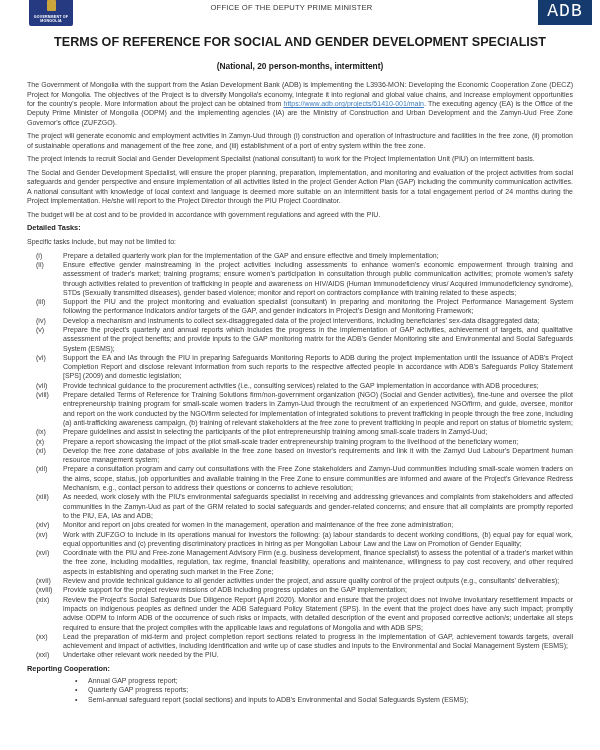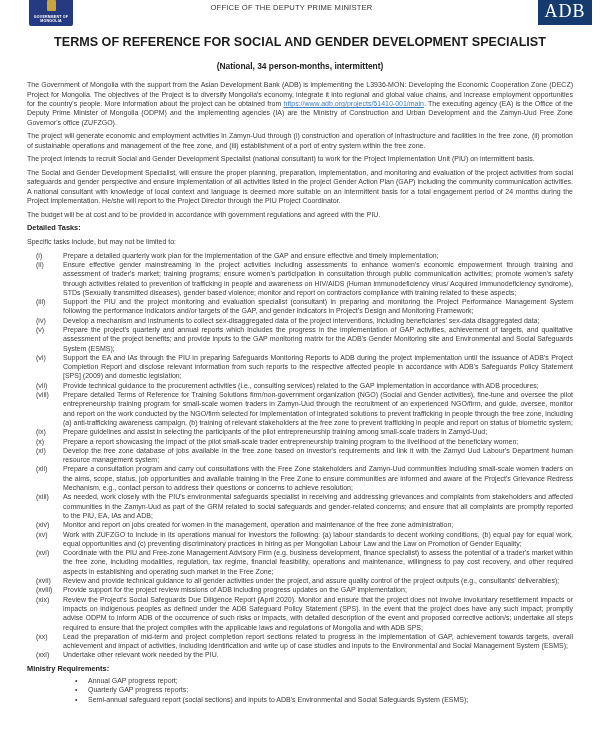--- a/index.html
+++ b/index.html
@@ -18,21 +18,21 @@
     position:absolute;left:29px;top:-3px;width:44px;height:29px;
     background:#253a80;border-radius:2px;text-align:center;overflow:hidden;
   }
   .gov-emblem{display:inline-block;width:9px;height:11px;background:#c9a43a;margin-top:2px;border-radius:1px;}
   .gov-text{font-size:3.6px;line-height:4.4px;color:#fff;font-weight:bold;letter-spacing:.2px;}
   .adb-logo{
     position:absolute;right:8px;top:-2px;width:54px;height:27px;
     background:#143a6e;display:flex;align-items:center;justify-content:center;
   }
   .adb-text{
-    font-family:Liberation Serif, serif;color:#fff;font-size:18px;
+    font-family:Liberation Mono, monospace;color:#fff;font-size:18px;
     letter-spacing:1px;line-height:1;transform:translateY(-1px);
   }
   
   .doc-title{text-align:center;font-weight:bold;font-size:12.6px;color:#1c1c1c;margin:7px 20px 12px 20px;}
   .doc-subtitle{text-align:center;font-weight:bold;font-size:8.4px;color:#1c1c1c;margin-top:7px;}
   
   .content{padding:5px 27px 0 27px;}
   .para{font-size:7px;line-height:9.4px;text-align:justify;margin-top:4.2px;}
   .para a{color:#3f7ec0;text-decoration:underline;cursor:pointer;}
   .sec-heading{font-size:7.4px;font-weight:bold;color:#222;margin-top:4px;}
@@ -57,21 +57,21 @@
       <div class="gov-text">GOVERNMENT OF</div>
       <div class="gov-text">MONGOLIA</div>
     </div>
     <div class="office-title">OFFICE OF THE DEPUTY PRIME MINISTER</div>
     <div class="adb-logo">
       <span class="adb-text">ADB</span>
     </div>
   </div>
 
   <div class="doc-title">TERMS OF REFERENCE FOR SOCIAL AND GENDER DEVELOPMENT SPECIALIST</div>
-  <div class="doc-subtitle">(National, 34 person-months, intermittent)</div>
+  <div class="doc-subtitle">(National, 20 person-months, intermittent)</div>
 
   <div class="content">
 
     <div class="para"><span>The Government of Mongolia with the support from the Asian Development Bank (ADB) is implementing the L3936-MON: Developing the Economic Cooperation Zone (DECZ) Project for Mongolia. The objectives of the Project is to diversify Mongolia's economy, integrate it into regional and global value chains, and increase employment opportunities for the country's people. More information about the project can be obtained from </span><a>https://www.adb.org/projects/51410-001/main</a><span>. The executing agency (EA) is the Office of the Deputy Prime Minister of Mongolia (ODPM) and the implementing agencies (IA) are the Ministry of Construction and Urban Development and the Zamyn-Uud Free Zone Governor's office (ZUFZGO).</span></div>
 
     <div class="para">The project will generate economic and employment activities in Zamyn-Uud through (i) construction and operation of infrastructure and facilities in the free zone, (ii) promotion of sustainable operations and management of the free zone, and (iii) establishment of a port of entry system within the free zone.</div>
     <div class="para">The project intends to recruit Social and Gender Development Specialist (national consultant) to work for the Project Implementation Unit (PIU) on intermittent basis.</div>
     <div class="para">The Social and Gender Development Specialist, will ensure the proper planning, preparation, implementation, and monitoring and evaluation of the project activities from social safeguards and gender perspective and ensure implementation of all activities listed in the project Gender Action Plan (GAP) including the community communication activities. A national consultant with knowledge of local context and language is deemed more suitable on an intermittent basis for a total engagement period of 24 months during the Project implementation. He/she will report to the Project Director through the PIU Project Coordinator.</div>
     <div class="para">The budget will be at cost and to be provided in accordance with government regulations and agreed with the PIU.</div>
 
@@ -178,21 +178,21 @@
     <span class="task-num">(xx)</span>
     <span class="task-text">Lead the preparation of mid-term and project completion report sections related to progress in the implementation of GAP, achievement towards targets, overall achievement and impact of activities, including identification and write up of case studies and inputs to the Environmental and Social Management System (ESMS);</span>
   </div>
 
   <div class="task-row">
     <span class="task-num">(xxi)</span>
     <span class="task-text">Undertake other relevant work needed by the PIU.</span>
   </div>
 </div>
 
-    <div class="sec-heading">Ministry Requirements:</div>
+    <div class="sec-heading">Reporting Cooperation:</div>
     <div class="rep-list">
   <div class="rep-row">
     <span class="rep-bullet">•</span>
     <span class="rep-text">Annual GAP progress report;</span>
   </div>
 
   <div class="rep-row">
     <span class="rep-bullet">•</span>
     <span class="rep-text">Quarterly GAP progress reports;</span>
   </div>

